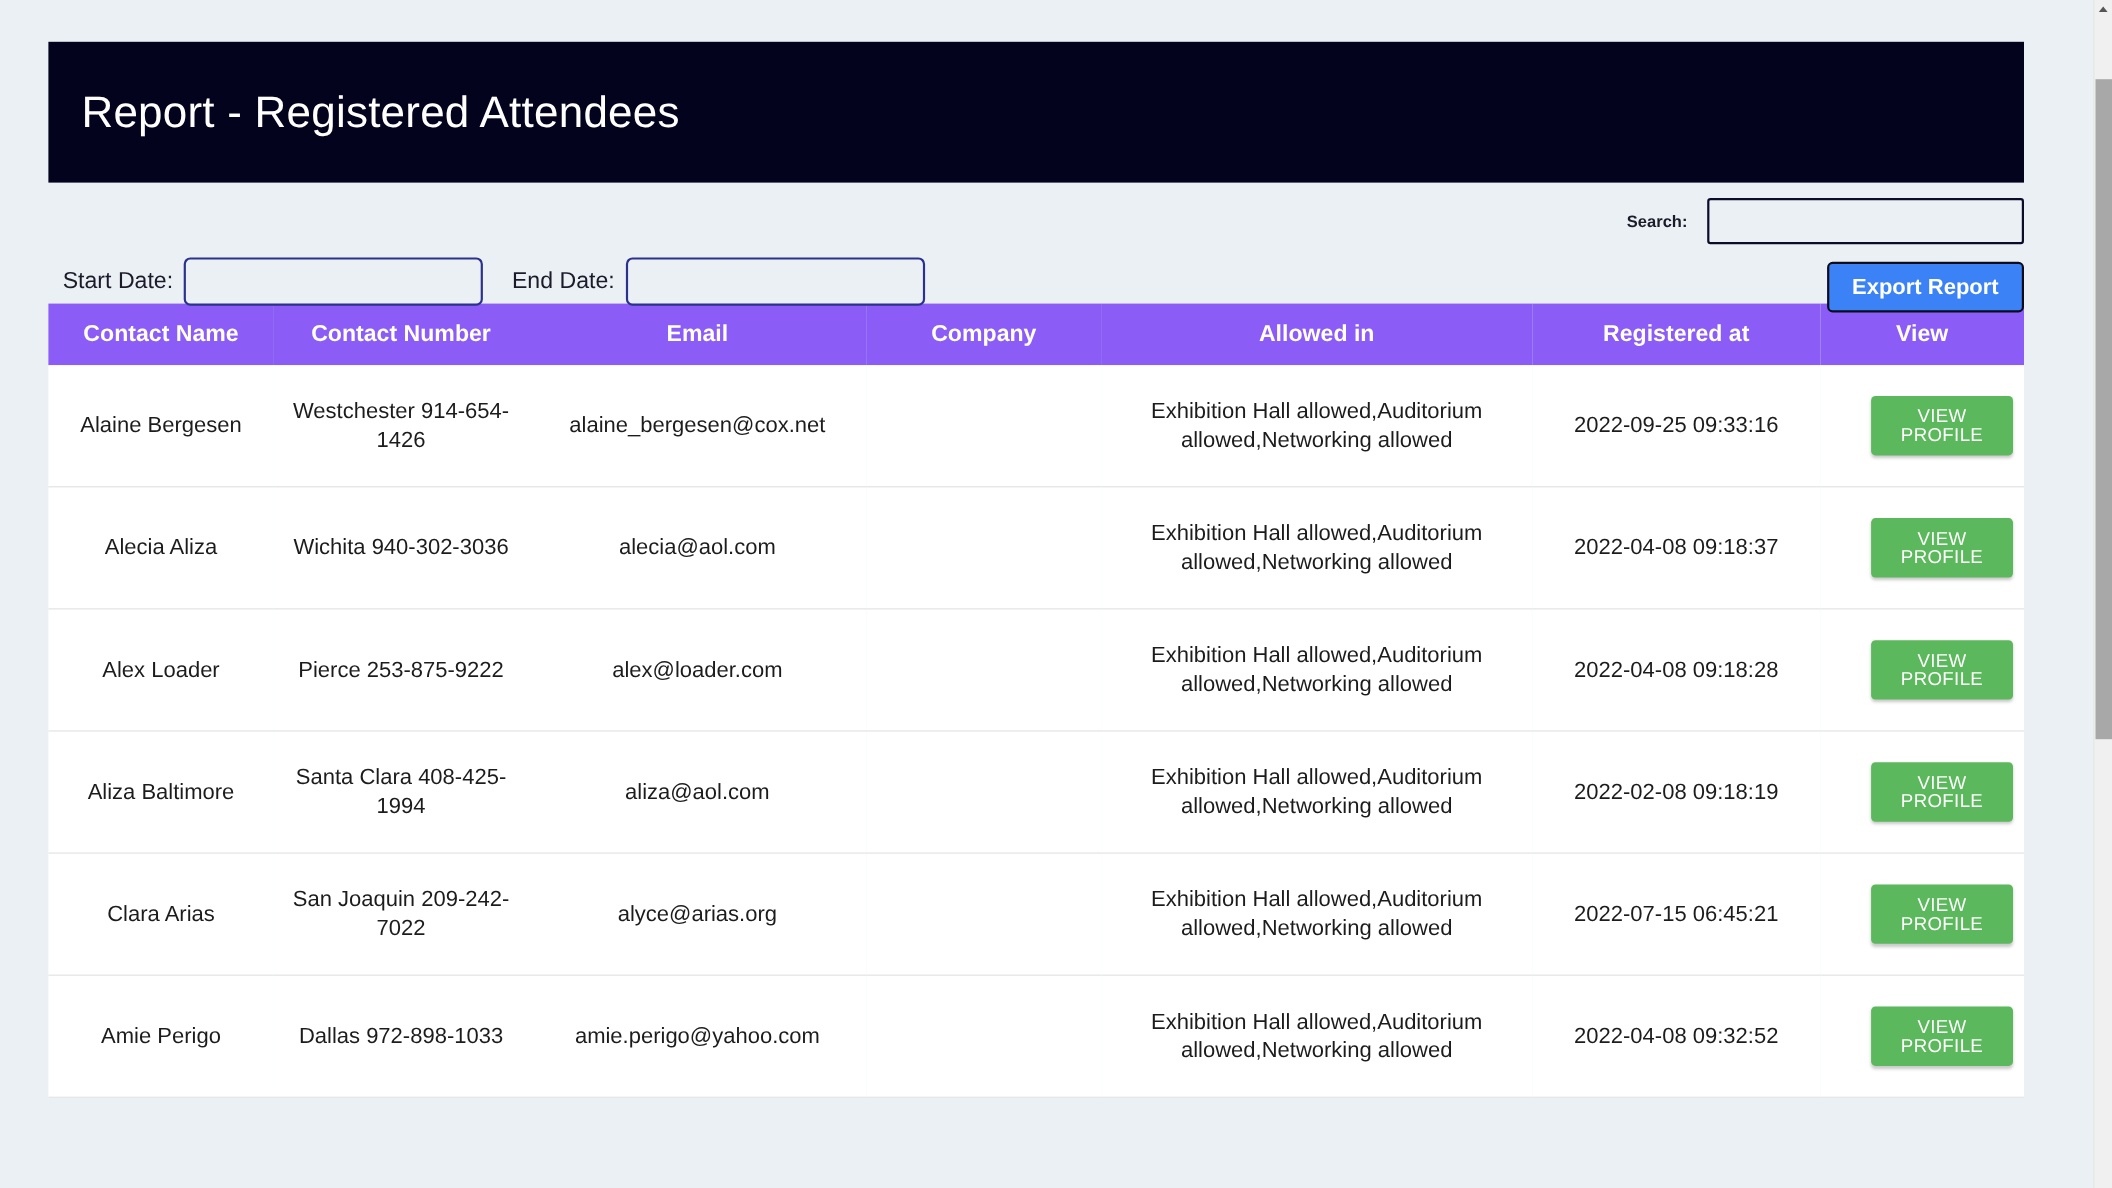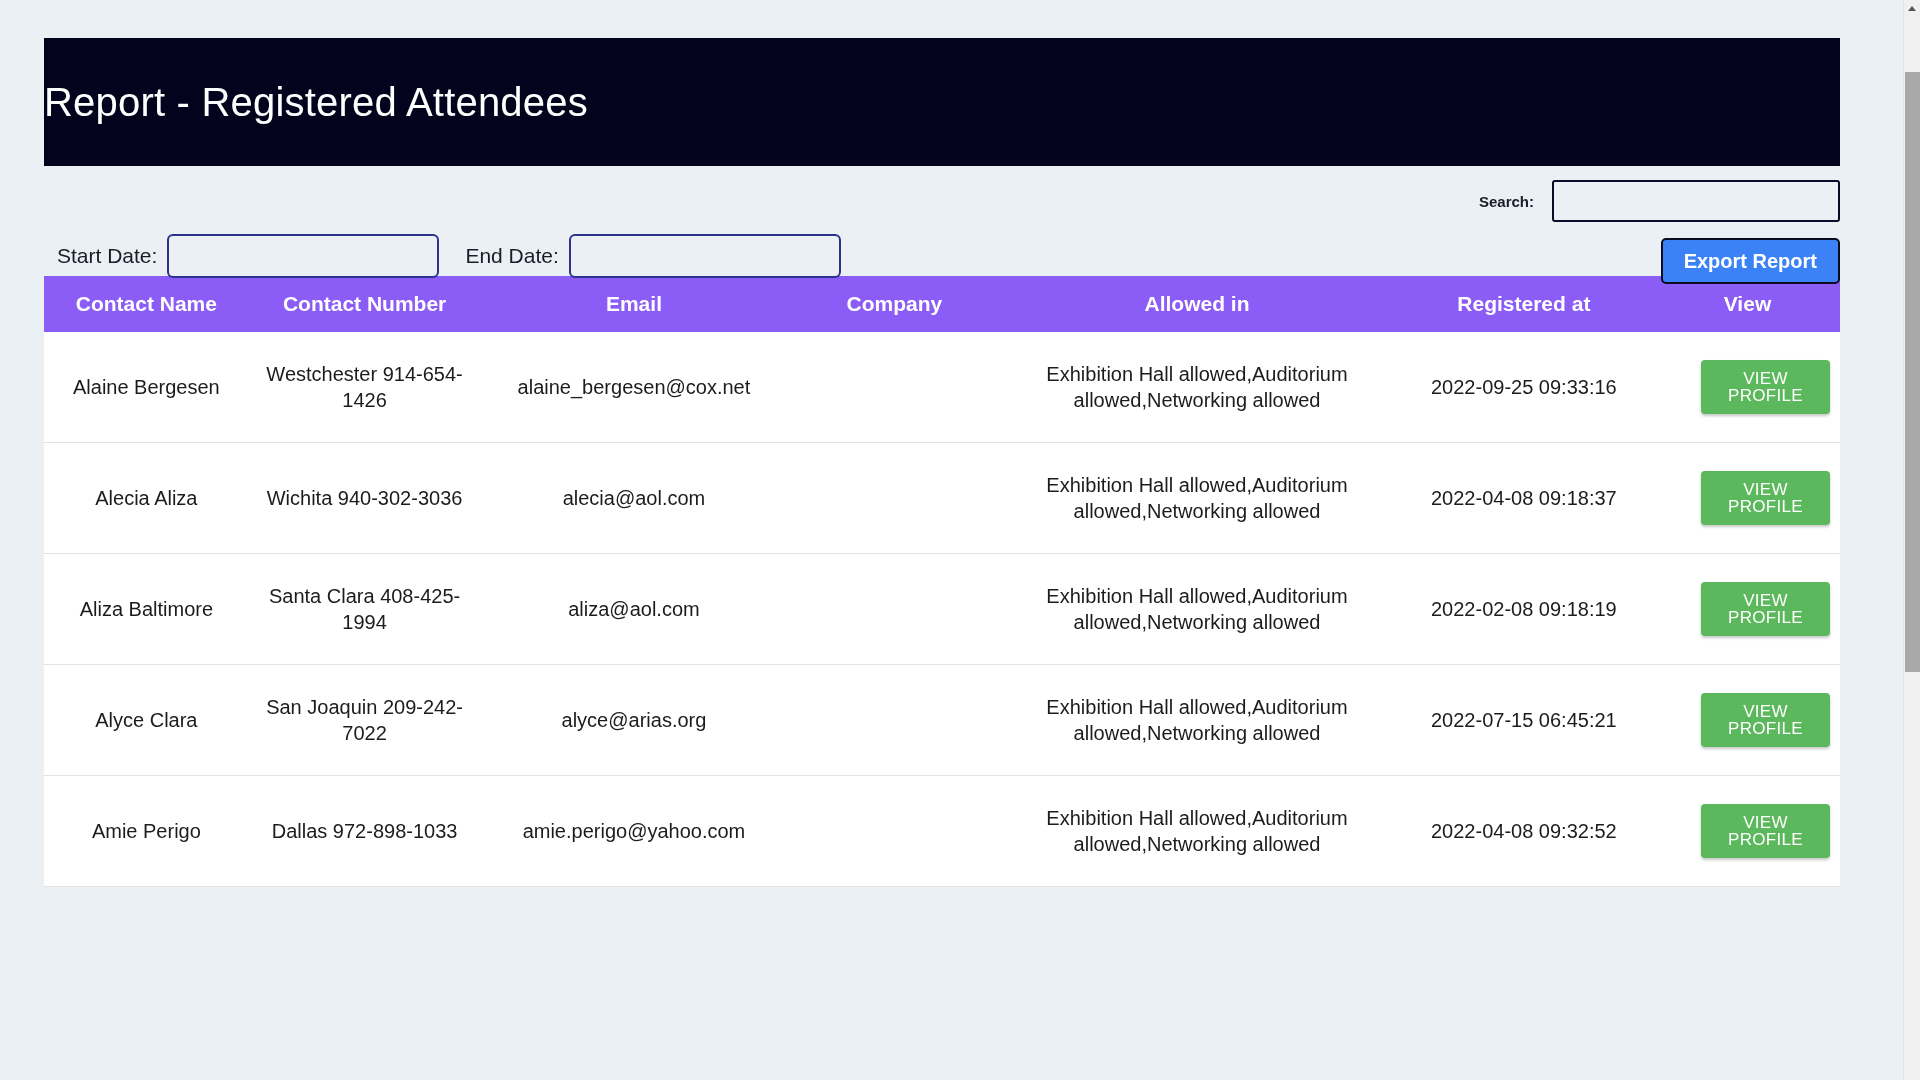--- a/index.html
+++ b/index.html
@@ -65,20 +65,21 @@
     width: 1796px;
   }
 
   
   .title-banner {
     background: #03031e;
     height: 128px;
     margin-top: 38px;
     display: flex;
     align-items: center;
+    padding-left: 30px;
   }
   .title-banner h1 {
     margin: 0;
     color: #ffffff;
     font-size: 40px;
     font-weight: 400;
     letter-spacing: 0.2px;
   }
 
   
@@ -267,30 +268,39 @@
           <tr>
             <td>Alecia Aliza</td>
             <td>Wichita 940-302-3036</td>
             <td>alecia@aol.com</td>
             <td></td>
             <td>Exhibition Hall allowed,Auditorium allowed,Networking allowed</td>
             <td>2022-04-08 09:18:37</td>
             <td><button class="view-btn">VIEW PROFILE</button></td>
           </tr>
           <tr>
+            <td>Alex Loader</td>
+            <td>Pierce 253-875-9222</td>
+            <td>alex@loader.com</td>
+            <td></td>
+            <td>Exhibition Hall allowed,Auditorium allowed,Networking allowed</td>
+            <td>2022-04-08 09:18:28</td>
+            <td><button class="view-btn">VIEW PROFILE</button></td>
+          </tr>
+          <tr>
             <td>Aliza Baltimore</td>
             <td>Santa Clara 408-425-1994</td>
             <td>aliza@aol.com</td>
             <td></td>
             <td>Exhibition Hall allowed,Auditorium allowed,Networking allowed</td>
             <td>2022-02-08 09:18:19</td>
             <td><button class="view-btn">VIEW PROFILE</button></td>
           </tr>
           <tr>
-            <td>Alyce Clara</td>
+            <td>Clara Arias</td>
             <td>San Joaquin 209-242-7022</td>
             <td>alyce@arias.org</td>
             <td></td>
             <td>Exhibition Hall allowed,Auditorium allowed,Networking allowed</td>
             <td>2022-07-15 06:45:21</td>
             <td><button class="view-btn">VIEW PROFILE</button></td>
           </tr>
           <tr>
             <td>Amie Perigo</td>
             <td>Dallas 972-898-1033</td>

